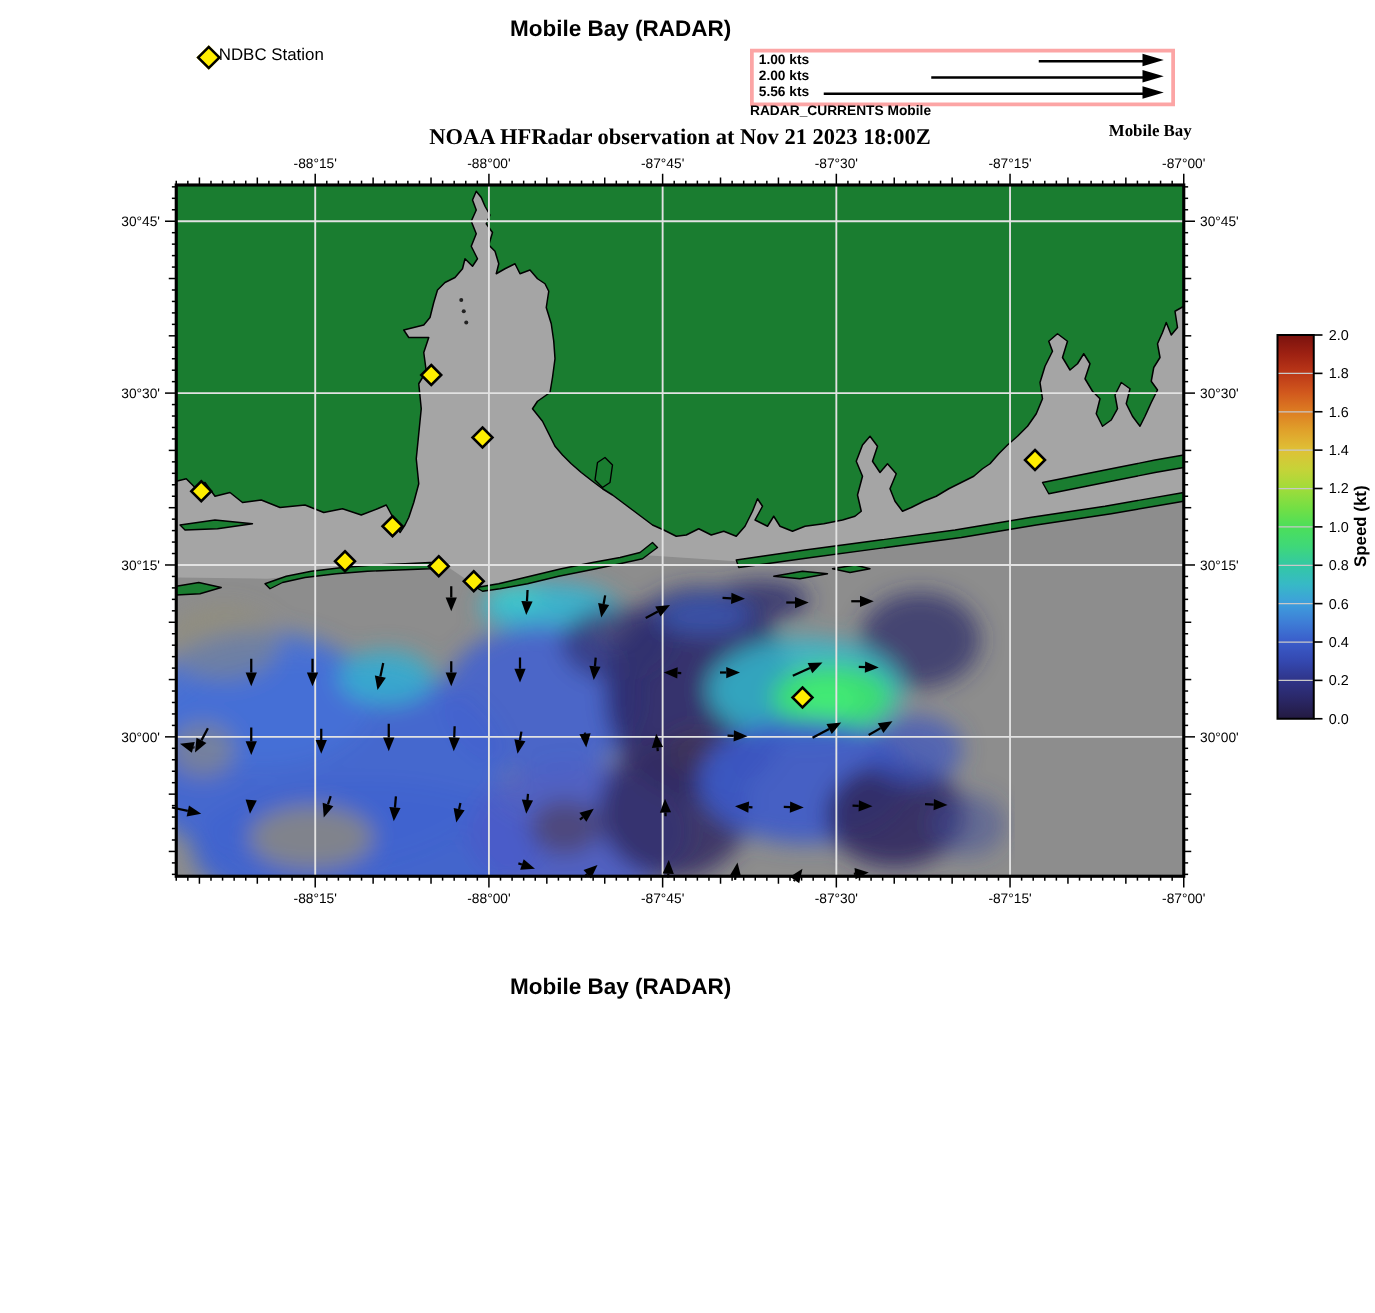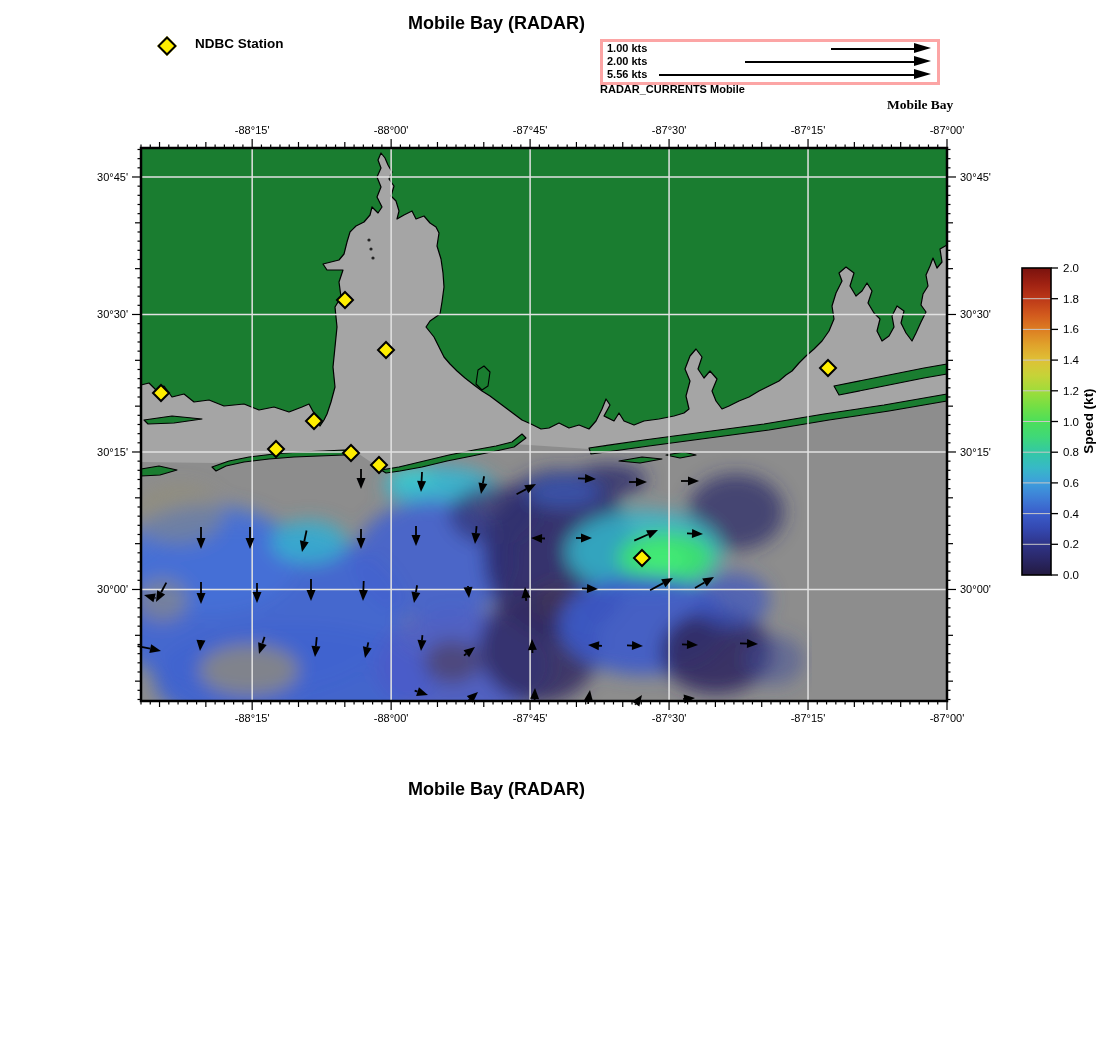--- a/index.html
+++ b/index.html
@@ -9,21 +9,21 @@
         font-size:18px;font-weight:bold;color:#000;}
   .title-top{top:13px;}
   .title-bottom{top:779px;}
   .subtitle{position:absolute;left:0;width:1000px;text-align:center;top:99px;
         font-family:"Liberation Serif",serif;font-size:18px;font-weight:bold;color:#000;}
   .subtitle-right{position:absolute;left:843px;top:97px;width:120px;
         font-family:"Liberation Serif",serif;font-size:13.5px;font-weight:bold;color:#000;}
   .legend-ndbc{position:absolute;left:112px;top:36px;height:18px;}
   .legend-ndbc .diamond{position:absolute;left:4px;top:3px;width:10px;height:10px;
         background:#ffee00;border:2px solid #000;transform:rotate(45deg);}
-  .legend-ndbc .lab{position:absolute;left:39px;top:0;font-size:13.5px;font-weight:bold;white-space:nowrap;}
+  .legend-ndbc .lab{position:absolute;left:19px;top:0;font-size:13.5px;font-weight:normal;white-space:nowrap;}
   .scalebox{position:absolute;left:556px;top:39px;width:334px;height:40px;border:3px solid #fca5a5;background:#fff;}
   .srow{position:relative;height:13px;}
   .srow .slab{position:absolute;left:4px;top:0px;font-size:11px;font-weight:bold;white-space:nowrap;}
   .srow .line{position:absolute;right:22px;top:6px;height:1.5px;background:#000;}
   .srow.r1 .line{width:84px;}
   .srow.r2 .line{width:170px;}
   .srow.r3 .line{width:256px;}
   .srow .head{position:absolute;right:6px;top:1px;width:0;height:0;
         border-left:17px solid #000;border-top:5px solid transparent;border-bottom:5px solid transparent;}
   .scalebox-caption{position:absolute;left:556px;top:83px;font-size:11px;font-weight:bold;}
@@ -53,20 +53,21 @@
       <span class="head"></span>
     </div>
     <div class="srow r3">
       <span class="slab">5.56 kts</span>
       <span class="line"></span>
       <span class="head"></span>
     </div>
   </div>
   <div class="scalebox-caption">RADAR_CURRENTS Mobile</div>
 
+  <div class="subtitle">NOAA HFRadar observation at Nov 21 2023 18:00Z</div>
   <div class="subtitle-right">Mobile Bay</div>
 
   <svg id="map-svg" width="1100" height="1050" viewBox="0 0 1100 1050" style="position:absolute;left:0;top:0;">
     <defs>
         <filter id="blurf" x="-30%" y="-30%" width="160%" height="160%">
           <feGaussianBlur stdDeviation="9"></feGaussianBlur>
         </filter>
         <clipPath id="heatclip">
           <polygon points="97,460 312,452 337,470 470,443 545,450 768,421 768,701 97,701"></polygon>
         </clipPath>

